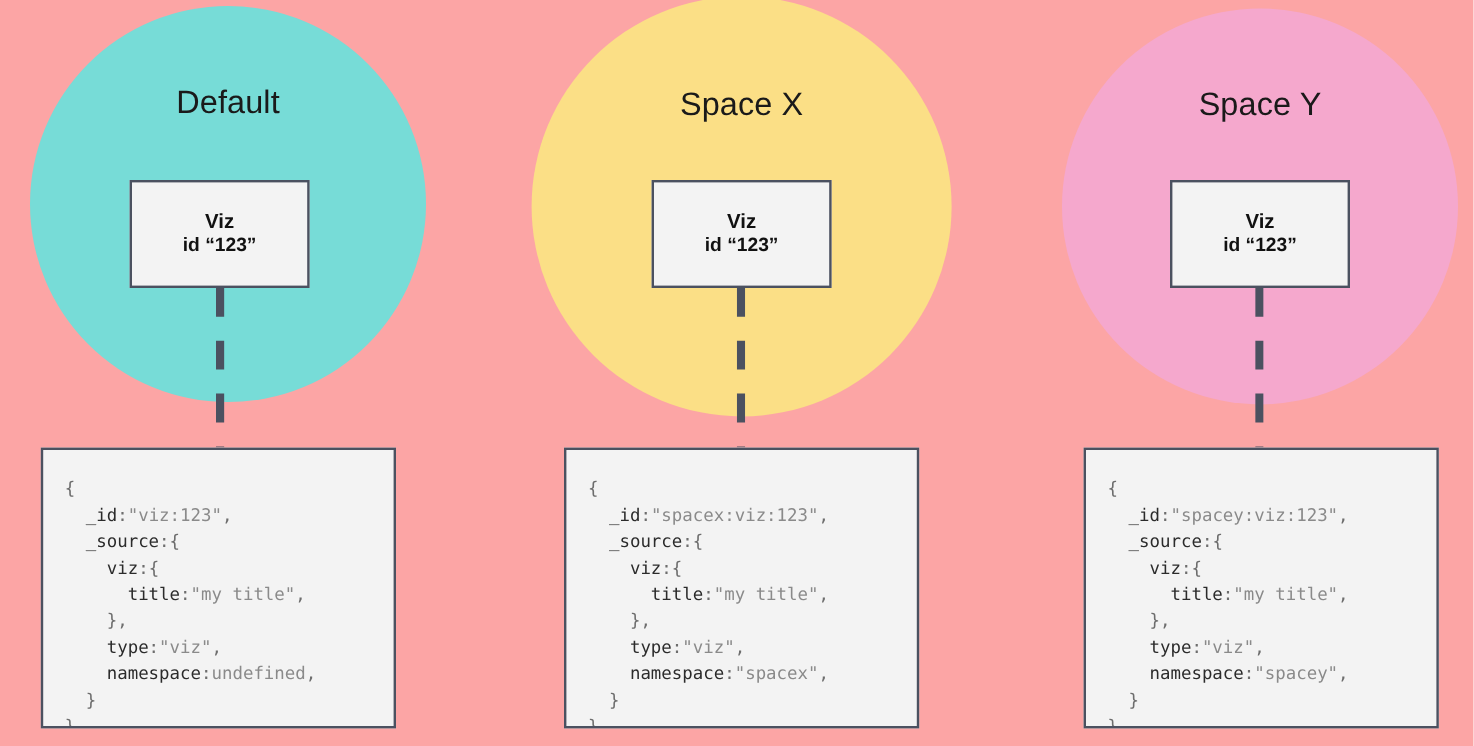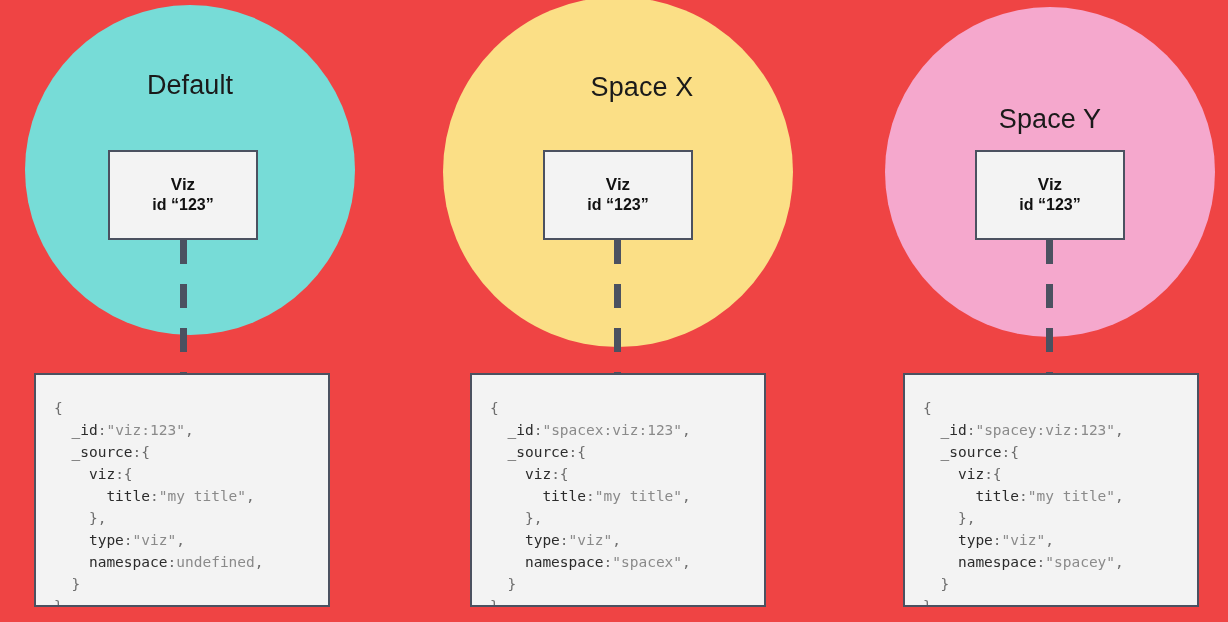--- a/index.html
+++ b/index.html
@@ -83,21 +83,21 @@
     white-space: pre;
   }
   .tok-key   { color: #2b2b2b; font-weight: 400; }
   .tok-punct { color: #6d6d6d; }
   .tok-val   { color: #8a8a8a; }
   .tok-brace { color: #6d6d6d; }
 </style>
 </head>
 <body>
 
-<div id="canvas" style="width: 1228px; height: 622px; background: #ef4444;">
+<div id="canvas" style="width: 1228px; height: 622px; background: #fca5a5;">
     <div class="space-circle" style="left: 25px; top: 5px; width: 330px; height: 330px; background: rgb(119, 220, 215);"></div>
     <div class="space-label" style="left: 25px; top: 70px; width: 330px;">Default</div>
     <div class="connector" style="left: 180px; top: 240px; height: 133px;">
       <svg width="7" height="133">
         <line x1="3.5" y1="0" x2="3.5" y2="133" stroke="#4b5160" stroke-width="7" stroke-dasharray="24 20"></line>
       </svg>
     </div>
     <div class="viz-box" style="left: 108px; top: 150px; width: 150px; height: 90px;">
       <div class="viz-title">Viz</div>
       <div class="viz-sub">id “123”</div>
@@ -108,21 +108,21 @@
 <span class="tok-punct">  </span><span class="tok-key">_source</span><span class="tok-punct">:</span><span class="tok-brace">{</span>
 <span class="tok-punct">    </span><span class="tok-key">viz</span><span class="tok-punct">:</span><span class="tok-brace">{</span>
 <span class="tok-punct">      </span><span class="tok-key">title</span><span class="tok-punct">:</span><span class="tok-val">"my title"</span><span class="tok-punct">,</span>
 <span class="tok-punct">    </span><span class="tok-brace">},</span>
 <span class="tok-punct">    </span><span class="tok-key">type</span><span class="tok-punct">:</span><span class="tok-val">"viz"</span><span class="tok-punct">,</span>
 <span class="tok-punct">    </span><span class="tok-key">namespace</span><span class="tok-punct">:</span><span class="tok-val">undefined</span><span class="tok-punct">,</span>
 <span class="tok-punct">  </span><span class="tok-brace">}</span>
 <span class="tok-brace">}</span></pre>
     </div>
     <div class="space-circle" style="left: 443px; top: -3px; width: 350px; height: 350px; background: rgb(251, 223, 134);"></div>
-    <div class="space-label" style="left: 467px; top: 72px; width: 350px;">Space X</div>
+    <div class="space-label" style="left: 443px; top: 72px; width: 350px;">Space X</div>
     <div class="connector" style="left: 614px; top: 240px; height: 133px;">
       <svg width="7" height="133">
         <line x1="3.5" y1="0" x2="3.5" y2="133" stroke="#4b5160" stroke-width="7" stroke-dasharray="24 20"></line>
       </svg>
     </div>
     <div class="viz-box" style="left: 543px; top: 150px; width: 150px; height: 90px;">
       <div class="viz-title">Viz</div>
       <div class="viz-sub">id “123”</div>
     </div>
     <div class="code-box" style="left: 470px; top: 373px; width: 296px; height: 234px;">
@@ -131,21 +131,21 @@
 <span class="tok-punct">  </span><span class="tok-key">_source</span><span class="tok-punct">:</span><span class="tok-brace">{</span>
 <span class="tok-punct">    </span><span class="tok-key">viz</span><span class="tok-punct">:</span><span class="tok-brace">{</span>
 <span class="tok-punct">      </span><span class="tok-key">title</span><span class="tok-punct">:</span><span class="tok-val">"my title"</span><span class="tok-punct">,</span>
 <span class="tok-punct">    </span><span class="tok-brace">},</span>
 <span class="tok-punct">    </span><span class="tok-key">type</span><span class="tok-punct">:</span><span class="tok-val">"viz"</span><span class="tok-punct">,</span>
 <span class="tok-punct">    </span><span class="tok-key">namespace</span><span class="tok-punct">:</span><span class="tok-val">"spacex"</span><span class="tok-punct">,</span>
 <span class="tok-punct">  </span><span class="tok-brace">}</span>
 <span class="tok-brace">}</span></pre>
     </div>
     <div class="space-circle" style="left: 885px; top: 7px; width: 330px; height: 330px; background: rgb(245, 168, 205);"></div>
-    <div class="space-label" style="left: 885px; top: 72px; width: 330px; margin-top: 32px;">Space Y</div>
+    <div class="space-label" style="left: 885px; top: 72px; width: 330px;">Space Y</div>
     <div class="connector" style="left: 1046px; top: 240px; height: 133px;">
       <svg width="7" height="133">
         <line x1="3.5" y1="0" x2="3.5" y2="133" stroke="#4b5160" stroke-width="7" stroke-dasharray="24 20"></line>
       </svg>
     </div>
     <div class="viz-box" style="left: 975px; top: 150px; width: 150px; height: 90px;">
       <div class="viz-title">Viz</div>
       <div class="viz-sub">id “123”</div>
     </div>
     <div class="code-box" style="left: 903px; top: 373px; width: 296px; height: 234px;">

